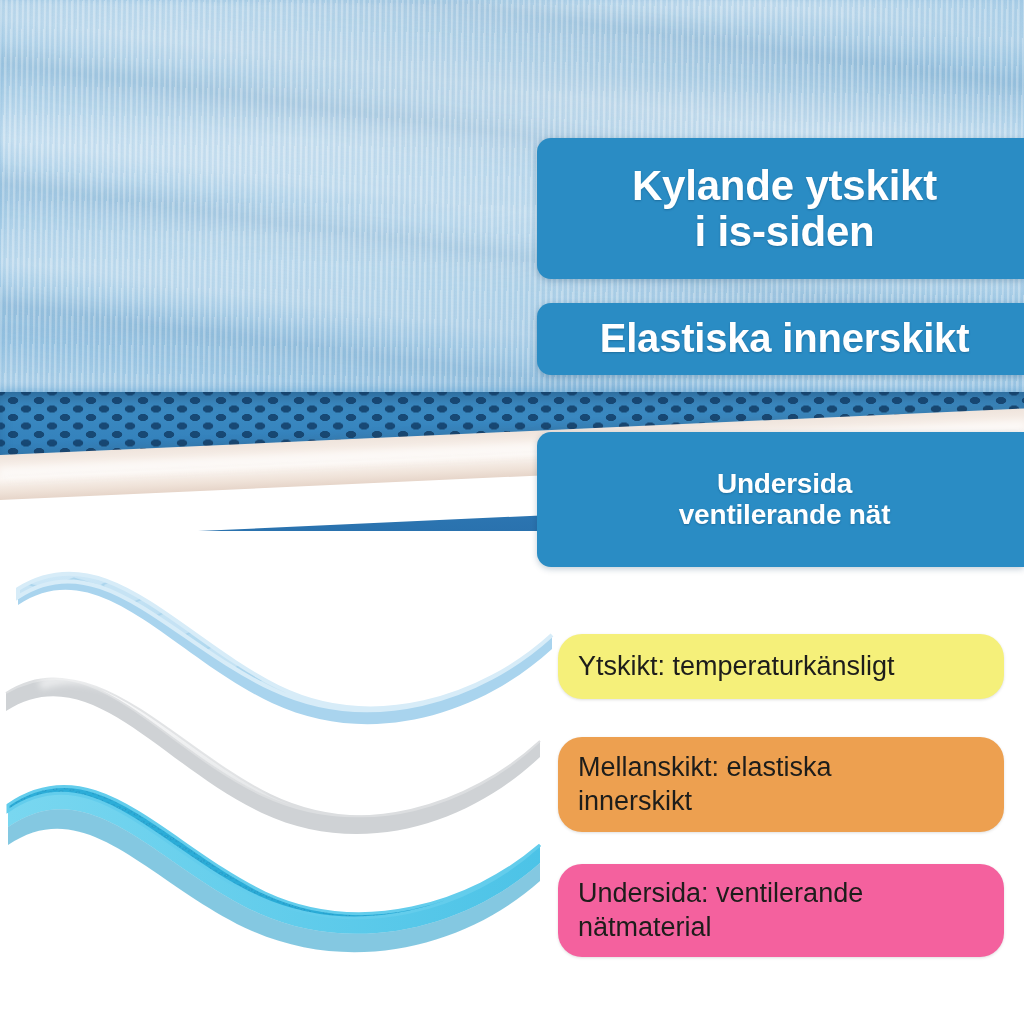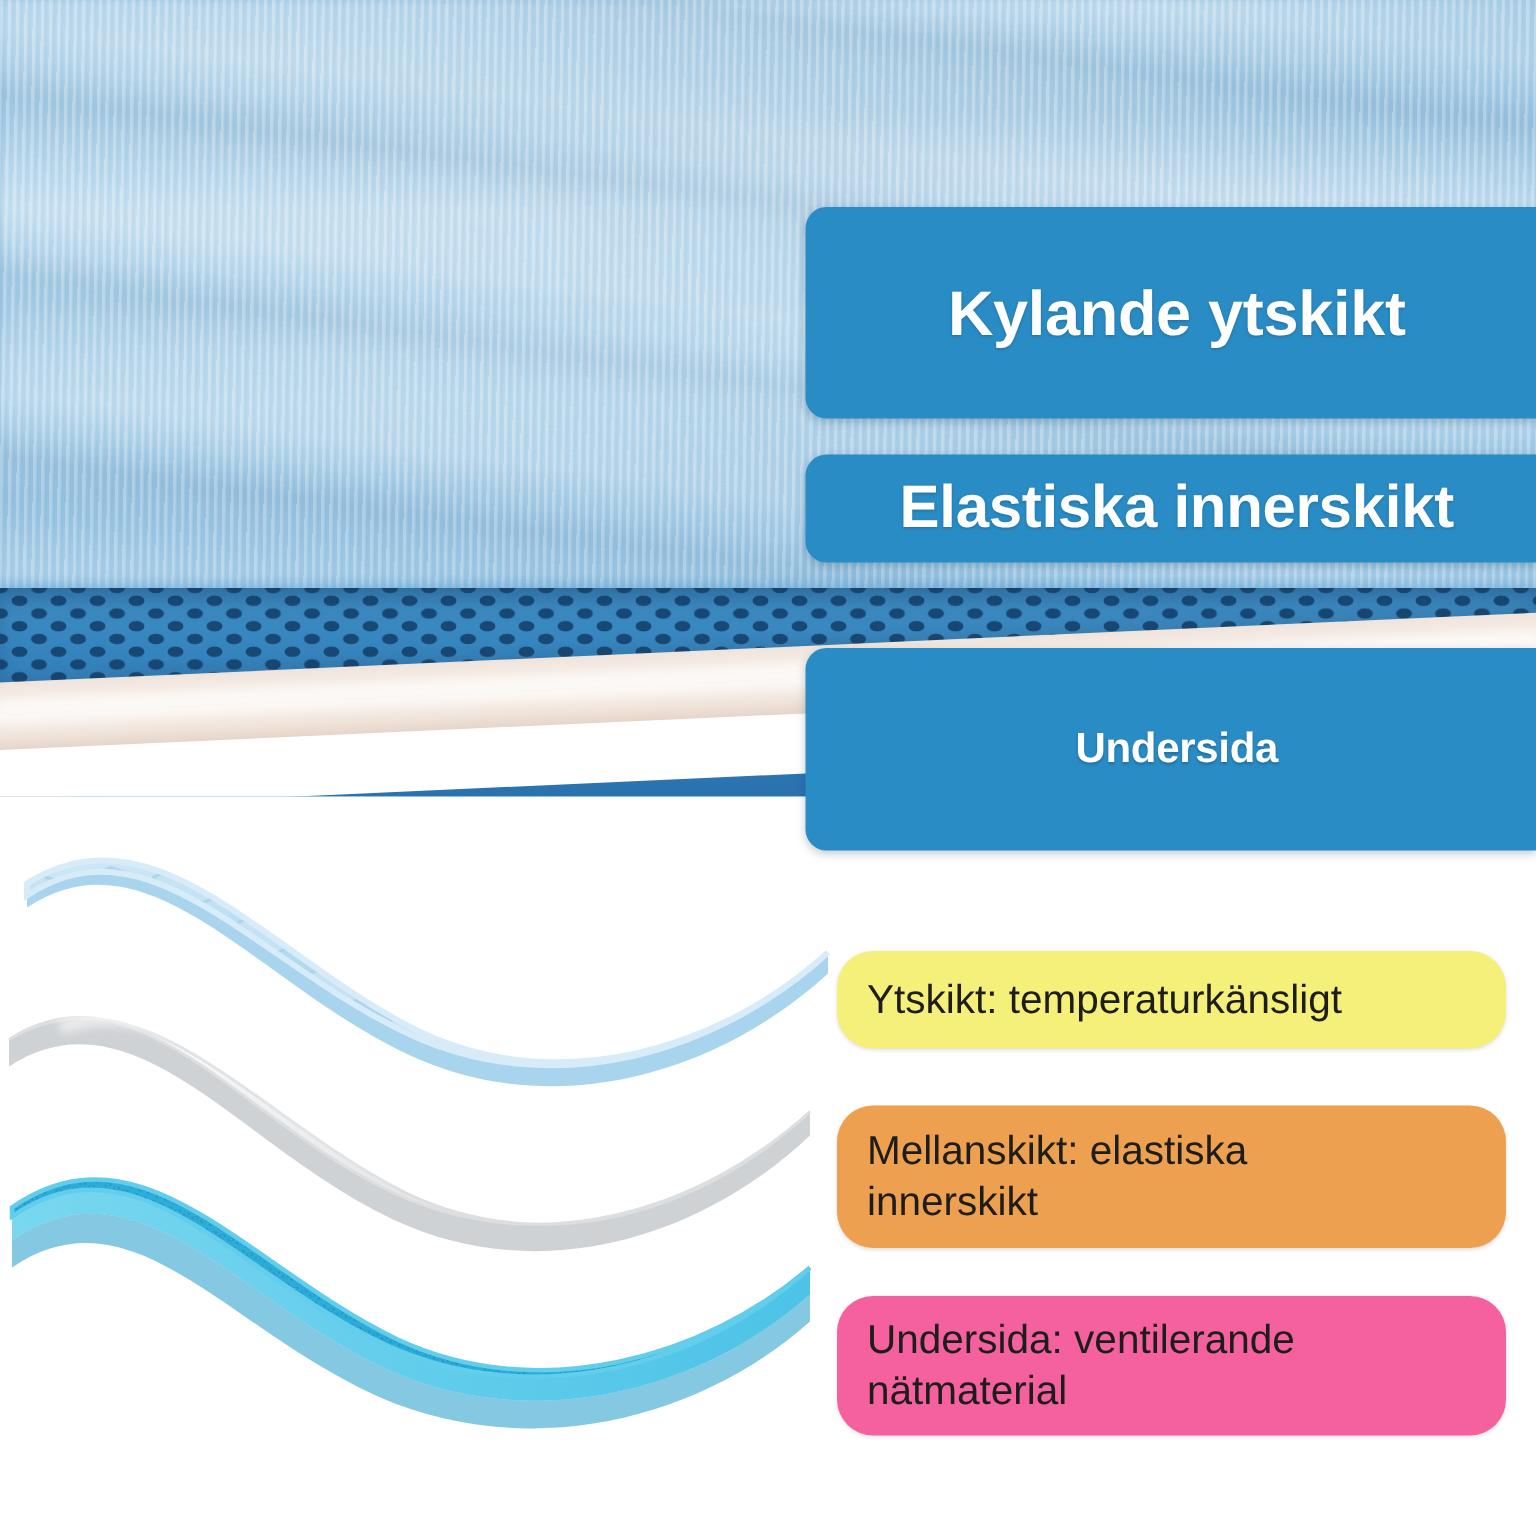--- a/index.html
+++ b/index.html
@@ -124,32 +124,34 @@
     <div class="photo-layer ph-mesh-fade"></div>
     <div class="photo-layer ph-mesh"></div>
     <div class="photo-layer ph-cream"></div>
     <div class="photo-layer ph-cream-hl"></div>
     <div class="photo-layer ph-white-cut"></div>
   </div>
 
   <div class="badge-blue" id="badge1">
     <div>
       <span>Kylande ytskikt</span>
+      <span>i is-siden</span>
     </div>
   </div>
 
   <div class="badge-blue" id="badge2">
     <div>
       <span>Elastiska innerskikt</span>
     </div>
   </div>
 
   <div class="badge-blue" id="badge3">
     <div>
       <span>Undersida</span>
+      <span>ventilerande nät</span>
     </div>
   </div>
 
   <div id="layers">
     <svg viewBox="0 0 575 440" xmlns="http://www.w3.org/2000/svg">
       <defs>
 
         <pattern id="hexPat" width="52" height="60" patternUnits="userSpaceOnUse" patternTransform="rotate(-4) skewX(-10) scale(1,0.62)">
           <path d="M26 2 L48 15 L48 41 L26 54 L4 41 L4 15 Z" fill="#c6e3f4" stroke="#a8d3ec" stroke-width="3"></path>
           <path d="M0 32 L4 41 L4 15 Z" fill="#c6e3f4"></path>

